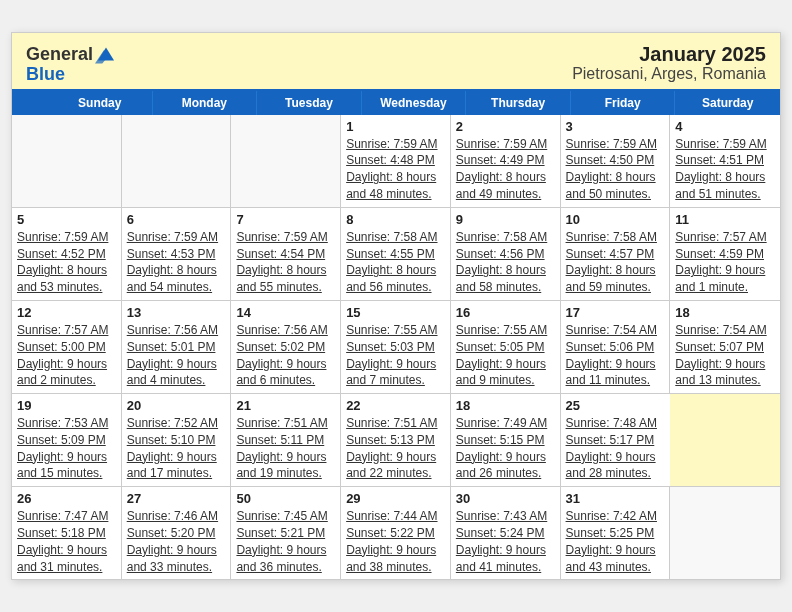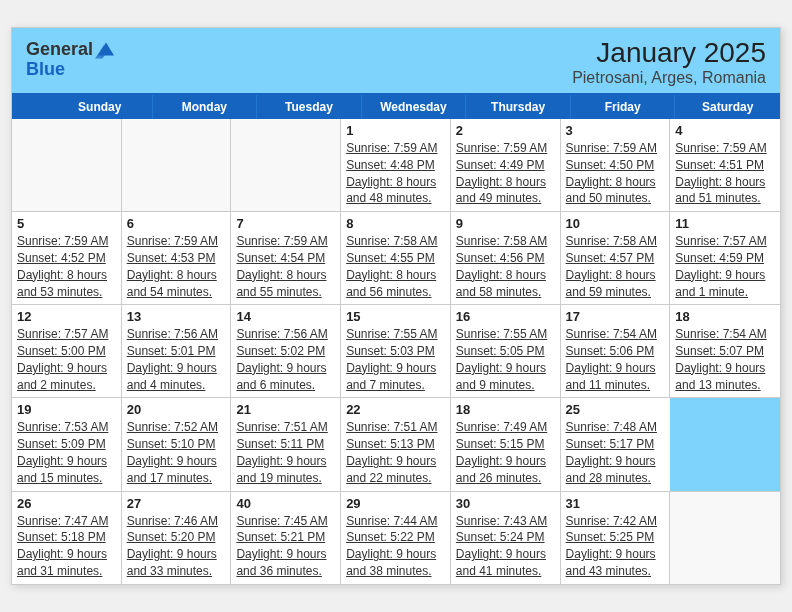--- a/index.html
+++ b/index.html
@@ -6,21 +6,21 @@
     body {
       font-family: Arial, sans-serif;
       background: #f0f0f0;
       display: flex;
       justify-content: center;
       align-items: center;
       width: 792px;
       min-height: 612px;
     }
     .calendar-container {
-      background: #7dd3fc;
+      background: #fef9c3;
       width: 770px;
       margin: 10px auto;
       border: 1px solid #ccc;
       box-shadow: 2px 2px 8px rgba(0,0,0,0.15);
     }
     .header {
       display: flex;
       justify-content: space-between;
       align-items: flex-start;
       padding: 10px 14px 6px 14px;
@@ -42,22 +42,22 @@
     }
     .logo-icon {
       width: 22px;
       height: 22px;
       margin-left: 2px;
     }
     .title-block {
       text-align: right;
     }
     .month-title {
-      font-size: 28px;
-      font-weight: normal;
+      font-size: 20px;
+      font-weight: bold;
       color: #222;
       line-height: 1.1;
     }
     .subtitle {
       font-size: 16px;
       color: #444;
     }
     .calendar-grid {
       border-top: 2px solid #1565c0;
     }
@@ -262,21 +262,21 @@
         <div class="week-row">
           <div class="day-cell">
             <div class="day-number">26</div>
             <div class="day-info">Sunrise: 7:47 AM<br>Sunset: 5:18 PM<br>Daylight: 9 hours and 31 minutes.</div>
           </div>
           <div class="day-cell">
             <div class="day-number">27</div>
             <div class="day-info">Sunrise: 7:46 AM<br>Sunset: 5:20 PM<br>Daylight: 9 hours and 33 minutes.</div>
           </div>
           <div class="day-cell">
-            <div class="day-number">40</div>
+            <div class="day-number">50</div>
             <div class="day-info">Sunrise: 7:45 AM<br>Sunset: 5:21 PM<br>Daylight: 9 hours and 36 minutes.</div>
           </div>
           <div class="day-cell">
             <div class="day-number">29</div>
             <div class="day-info">Sunrise: 7:44 AM<br>Sunset: 5:22 PM<br>Daylight: 9 hours and 38 minutes.</div>
           </div>
           <div class="day-cell">
             <div class="day-number">30</div>
             <div class="day-info">Sunrise: 7:43 AM<br>Sunset: 5:24 PM<br>Daylight: 9 hours and 41 minutes.</div>
           </div>

